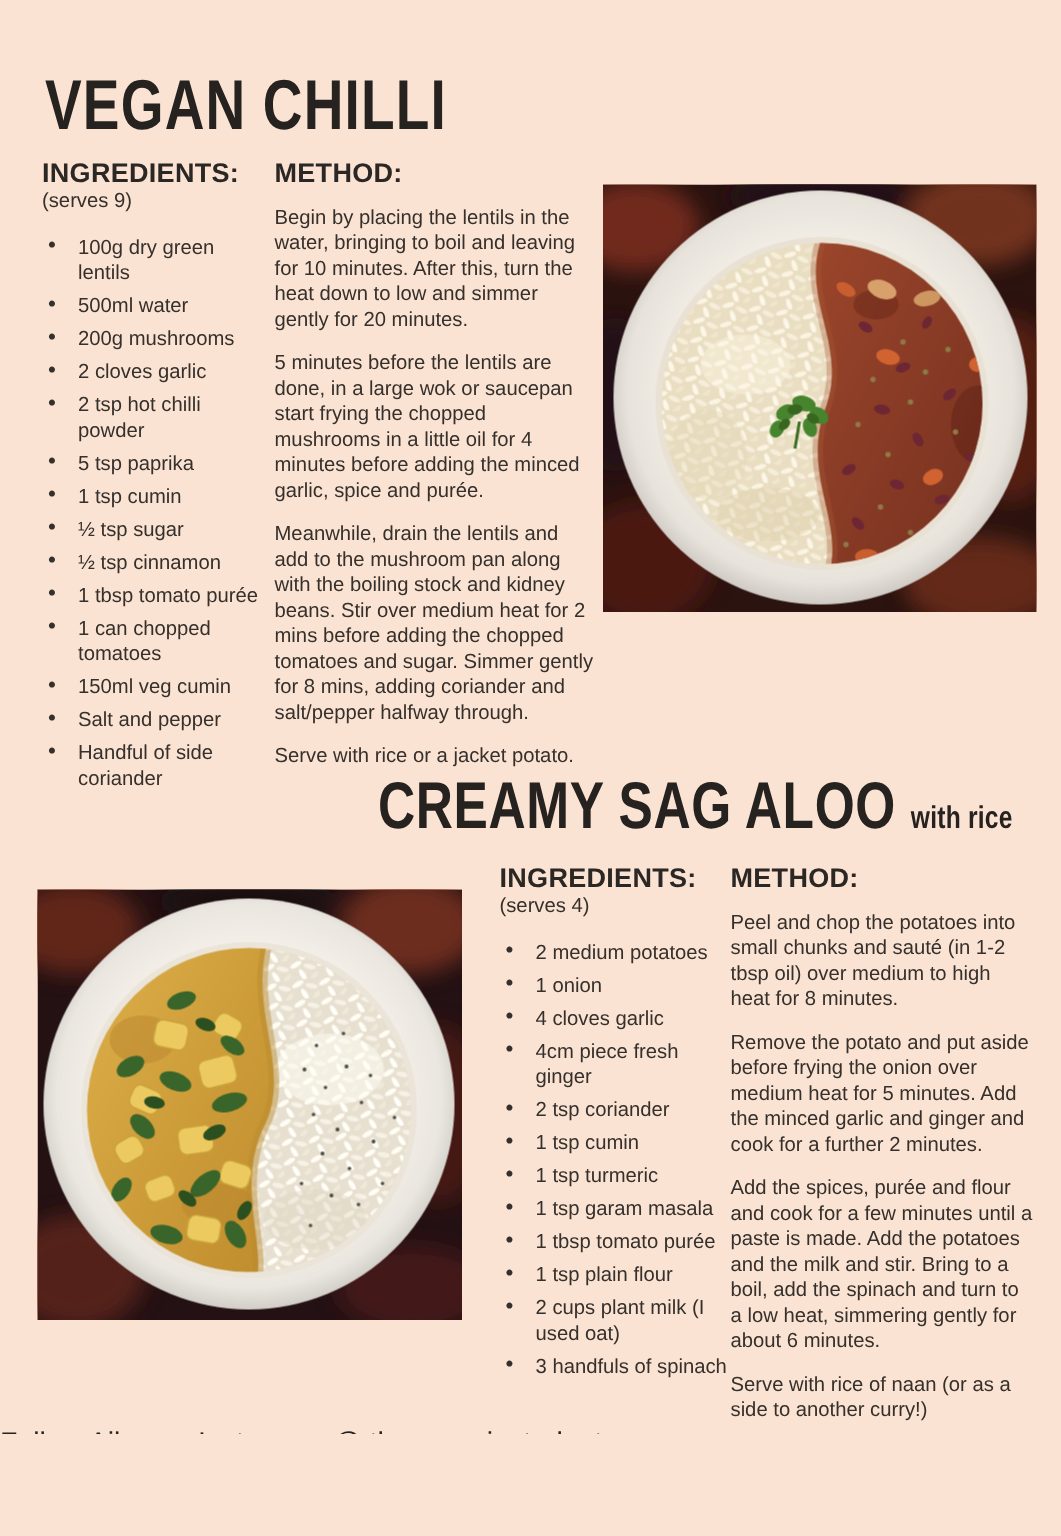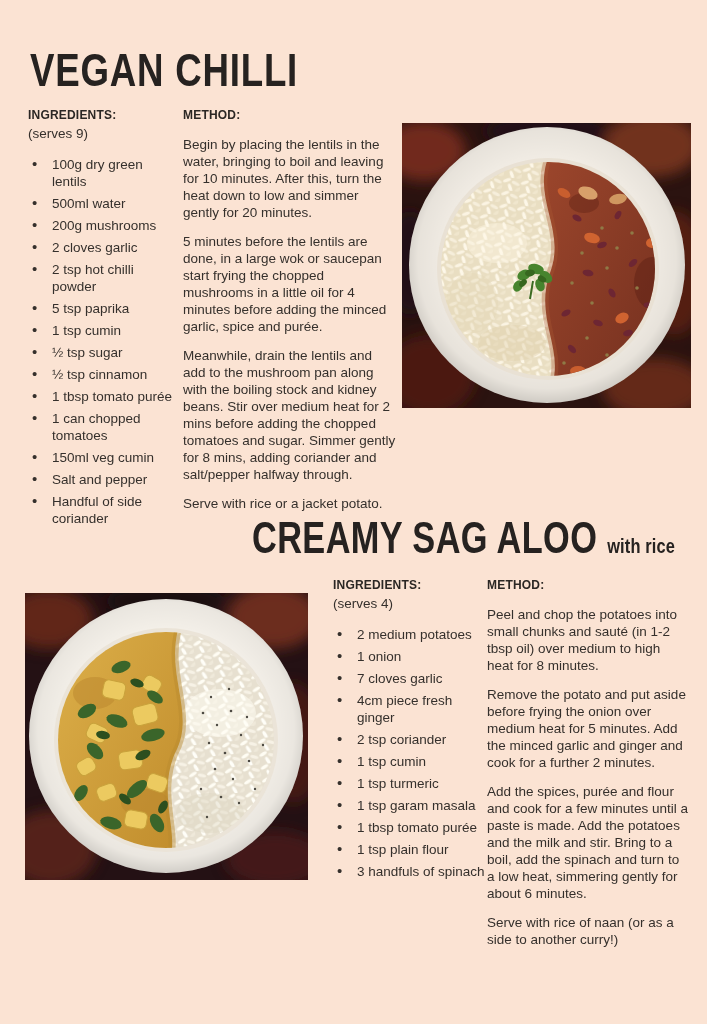--- a/index.html
+++ b/index.html
@@ -4,21 +4,21 @@
 <style>
   html,body{margin:0;padding:0;background:#fbe3d3;}
   .page{position:relative;width:707px;height:956px;background:#fbe3d3;
         font-family:"Liberation Sans",sans-serif;color:#35302c;overflow:hidden;}
   .title{position:absolute;margin:0;font-weight:700;color:#262220;
          transform-origin:left top;white-space:nowrap;line-height:1;}
   .t1{left:30px;top:46px;font-size:47px;transform:scaleX(.78);letter-spacing:1px;}
   .t2{left:252px;top:516px;font-size:44px;transform:scaleX(.78);letter-spacing:.5px;}
   .t2 .sub{font-size:21px;letter-spacing:.2px;}
   .col{position:absolute;font-size:13.5px;line-height:17px;}
-  .colhead{font-weight:700;font-size:12px;letter-spacing:.2px;color:#2b2724;}
+  .colhead{font-weight:700;font-size:18px;letter-spacing:.2px;color:#2b2724;}
   .serves{margin-top:1px;}
   .ing1{left:28px;top:107px;width:152px;}
   .met1{left:183px;top:107px;width:215px;}
   .ing2{left:333px;top:577px;width:152px;}
   .met2{left:487px;top:577px;width:203px;}
   ul.inglist{list-style:none;margin:14px 0 0;padding:0;}
   ul.inglist li{position:relative;padding-left:24px;margin-bottom:5px;}
   ul.inglist li::before{content:"\2022";position:absolute;left:4px;top:-1px;font-size:15px;}
   .method p{margin:12px 0 0;}
   .photo{position:absolute;margin:0;padding:0;}
@@ -276,28 +276,29 @@
         </g>
       </svg>
     </figure>
 
     <div class="col ing2">
       <div class="colhead">INGREDIENTS:</div>
       <div class="serves">(serves 4)</div>
       <ul class="inglist">
           <li>2 medium potatoes</li>
           <li>1 onion</li>
-          <li>7 cloves garlic</li>
+          <li>4 cloves garlic</li>
           <li>4cm piece fresh ginger</li>
           <li>2 tsp coriander</li>
           <li>1 tsp cumin</li>
           <li>1 tsp turmeric</li>
           <li>1 tsp garam masala</li>
           <li>1 tbsp tomato purée</li>
           <li>1 tsp plain flour</li>
+          <li>2 cups plant milk (I used oat)</li>
           <li>3 handfuls of spinach</li>
         </ul>
     </div>
 
     <div class="col met2">
       <div class="colhead">METHOD:</div>
       <div class="method">
           <p>Peel and chop the potatoes into small chunks and sauté (in 1-2 tbsp oil) over medium to high heat for 8 minutes.</p>
           <p>Remove the potato and put aside before frying the onion over medium heat for 5 minutes. Add the minced garlic and ginger and cook for a further 2 minutes.</p>
           <p>Add the spices, purée and flour and cook for a few minutes until a paste is made. Add the potatoes and the milk and stir. Bring to a boil, add the spinach and turn to a low heat, simmering gently for about 6 minutes.</p>

